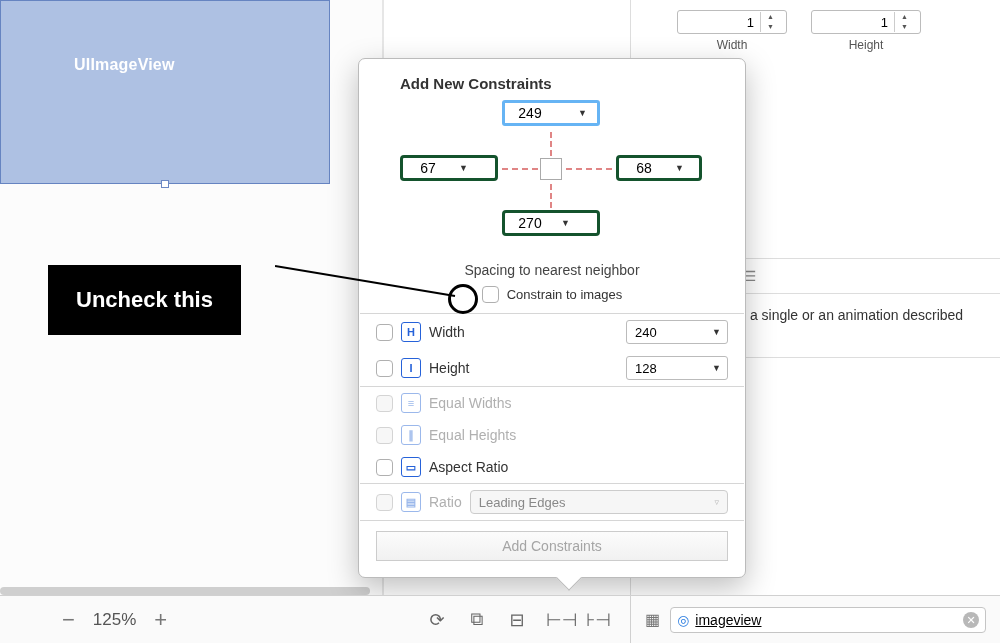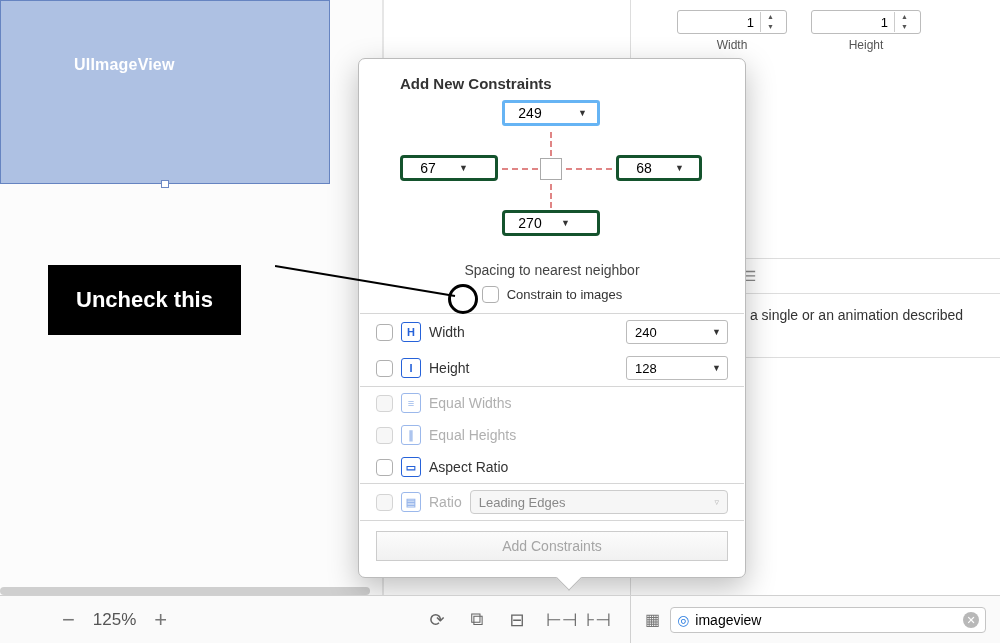--- a/index.html
+++ b/index.html
@@ -330,21 +330,21 @@
   .search-field {
     flex: 1;
     display: flex; align-items: center;
     border: 1px solid #c5c5c5;
     border-radius: 4px;
     height: 26px;
     padding: 0 6px;
     background: #fff;
   }
   .search-field .si { color: #2b7de0; font-size: 14px; margin-right: 6px; }
-  .search-field input { border: none; outline: none; flex: 1; font-size: 14px; }
+  .search-field input { border: none; outline: none; flex: 1; font-size: 14px; text-decoration: underline; }
   .search-field .clear {
     width: 16px; height: 16px; border-radius: 50%;
     background: #b8b8b8; color: #fff; font-size: 11px; line-height: 16px; text-align: center;
   }
 
   @media (max-width: 1000px){}
 </style>
 </head>
 <body>
 

